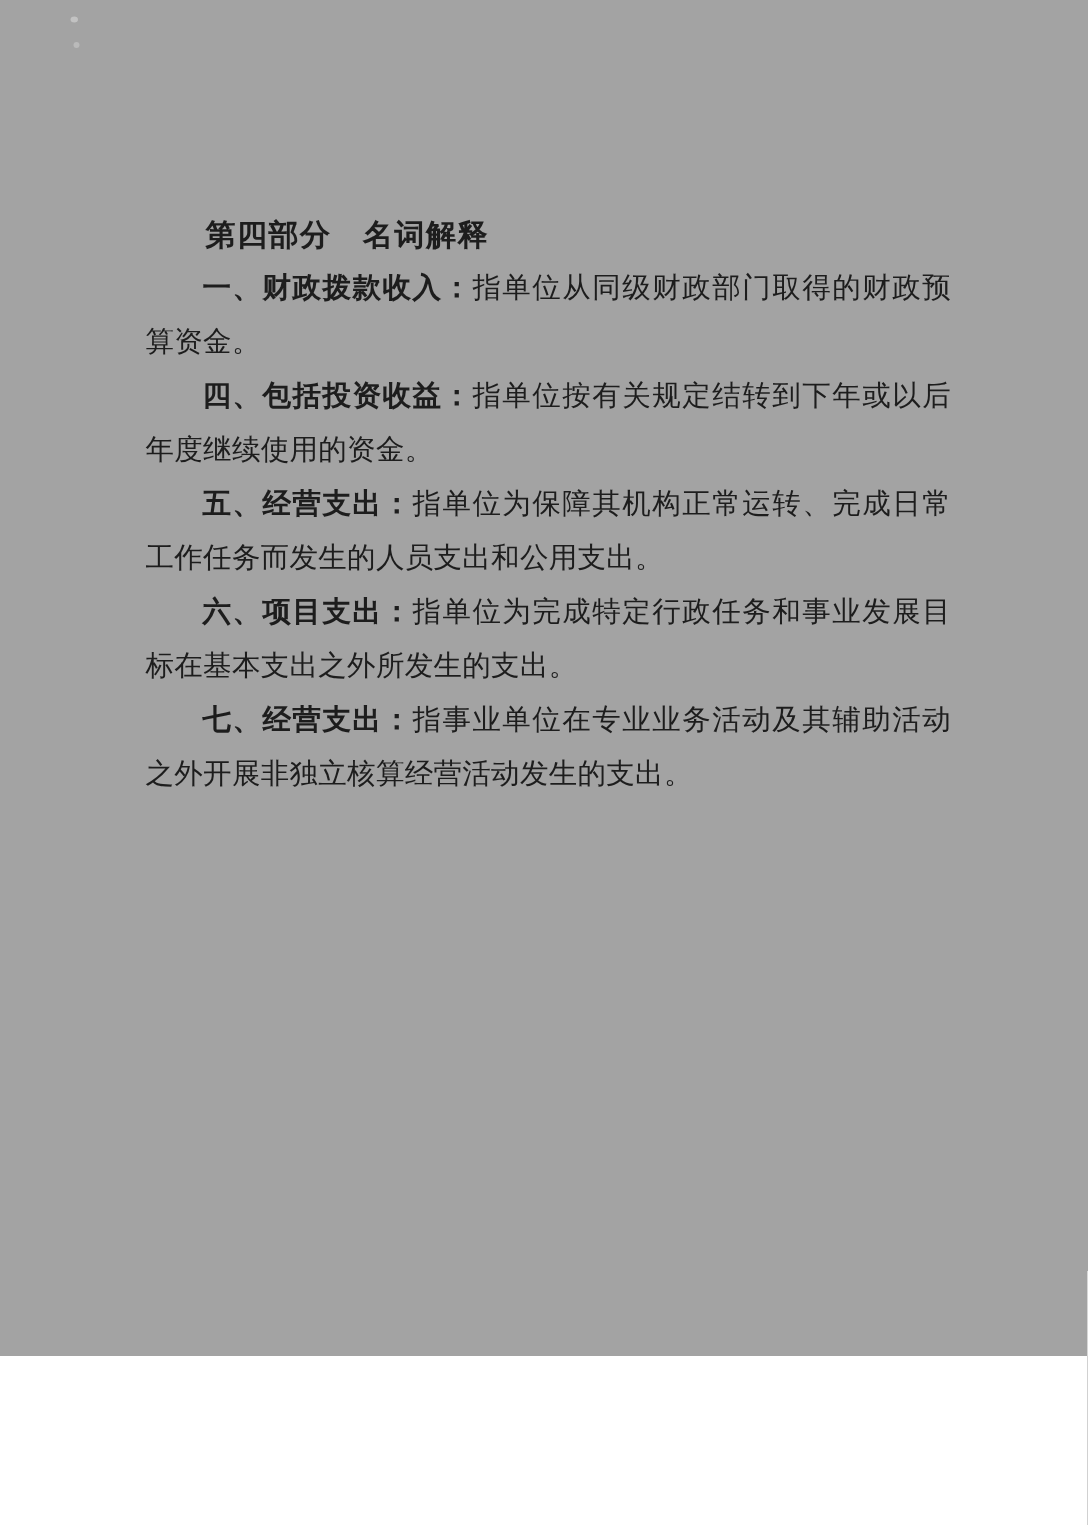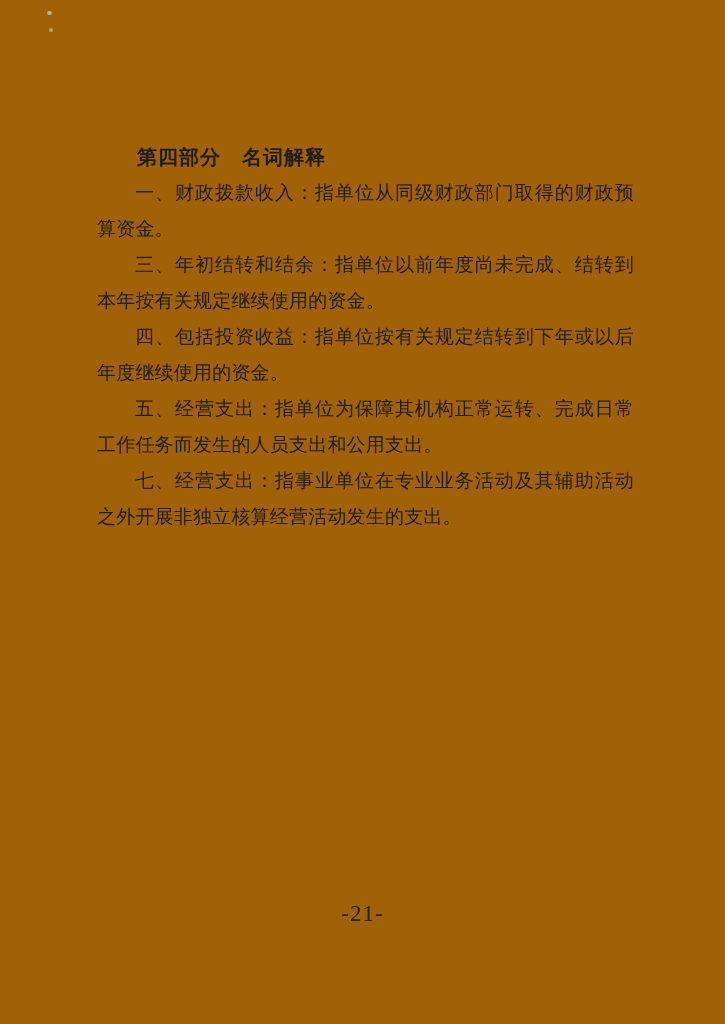--- a/index.html
+++ b/index.html
@@ -3,23 +3,23 @@
 <meta charset="utf-8">
 <style>
   html, body {
     margin: 0;
     padding: 0;
     background: #ffffff;
   }
   .page {
     position: relative;
     width: 725px;
-    height: 1024px;
+    height: 904px;
     margin: 0 auto;
-    background: #a16207;
+    background: #a3a3a3;
     color: #1d1d1d;
     font-family: "Liberation Serif", "DejaVu Serif", serif;
     overflow: hidden;
   }
   .content {
     position: absolute;
     left: 97px;
     top: 139px;
     width: 537px;
     font-size: 19px;
@@ -34,21 +34,21 @@
     text-indent: 2em;
     letter-spacing: 1px;
     line-height: 36px;
   }
   p.term-para {
     margin: 0;
     text-indent: 2em;
     letter-spacing: 0.2px;
   }
   .term-label {
-    font-weight: normal;
+    font-weight: bold;
   }
   .page-number {
     position: absolute;
     top: 901px;
     left: 0;
     width: 100%;
     text-align: center;
     font-size: 23px;
     letter-spacing: 1px;
     color: #222222;
@@ -69,26 +69,26 @@
   <span class="speck speck-1"></span>
   <span class="speck speck-2"></span>
 
   <div class="content">
 
     <h1 class="section-heading">第四部分　名词解释</h1>
 
     <p class="term-para"><span class="term-label">一、财政拨款收入：</span><span>指单位从同级财政部门取得的财政预算资金。</span></p>
 
 
-    <p class="term-para"><span class="term-label">三、年初结转和结余：</span><span>指单位以前年度尚未完成、结转到本年按有关规定继续使用的资金。</span></p>
 
     <p class="term-para"><span class="term-label">四、包括投资收益：</span><span>指单位按有关规定结转到下年或以后年度继续使用的资金。</span></p>
 
     <p class="term-para"><span class="term-label">五、经营支出：</span><span>指单位为保障其机构正常运转、完成日常工作任务而发生的人员支出和公用支出。</span></p>
 
+    <p class="term-para"><span class="term-label">六、项目支出：</span><span>指单位为完成特定行政任务和事业发展目标在基本支出之外所发生的支出。</span></p>
 
     <p class="term-para"><span class="term-label">七、经营支出：</span><span>指事业单位在专业业务活动及其辅助活动之外开展非独立核算经营活动发生的支出。</span></p>
 
 
   </div>
 
   <div class="page-number">-21-</div>
 
 </div>
 

